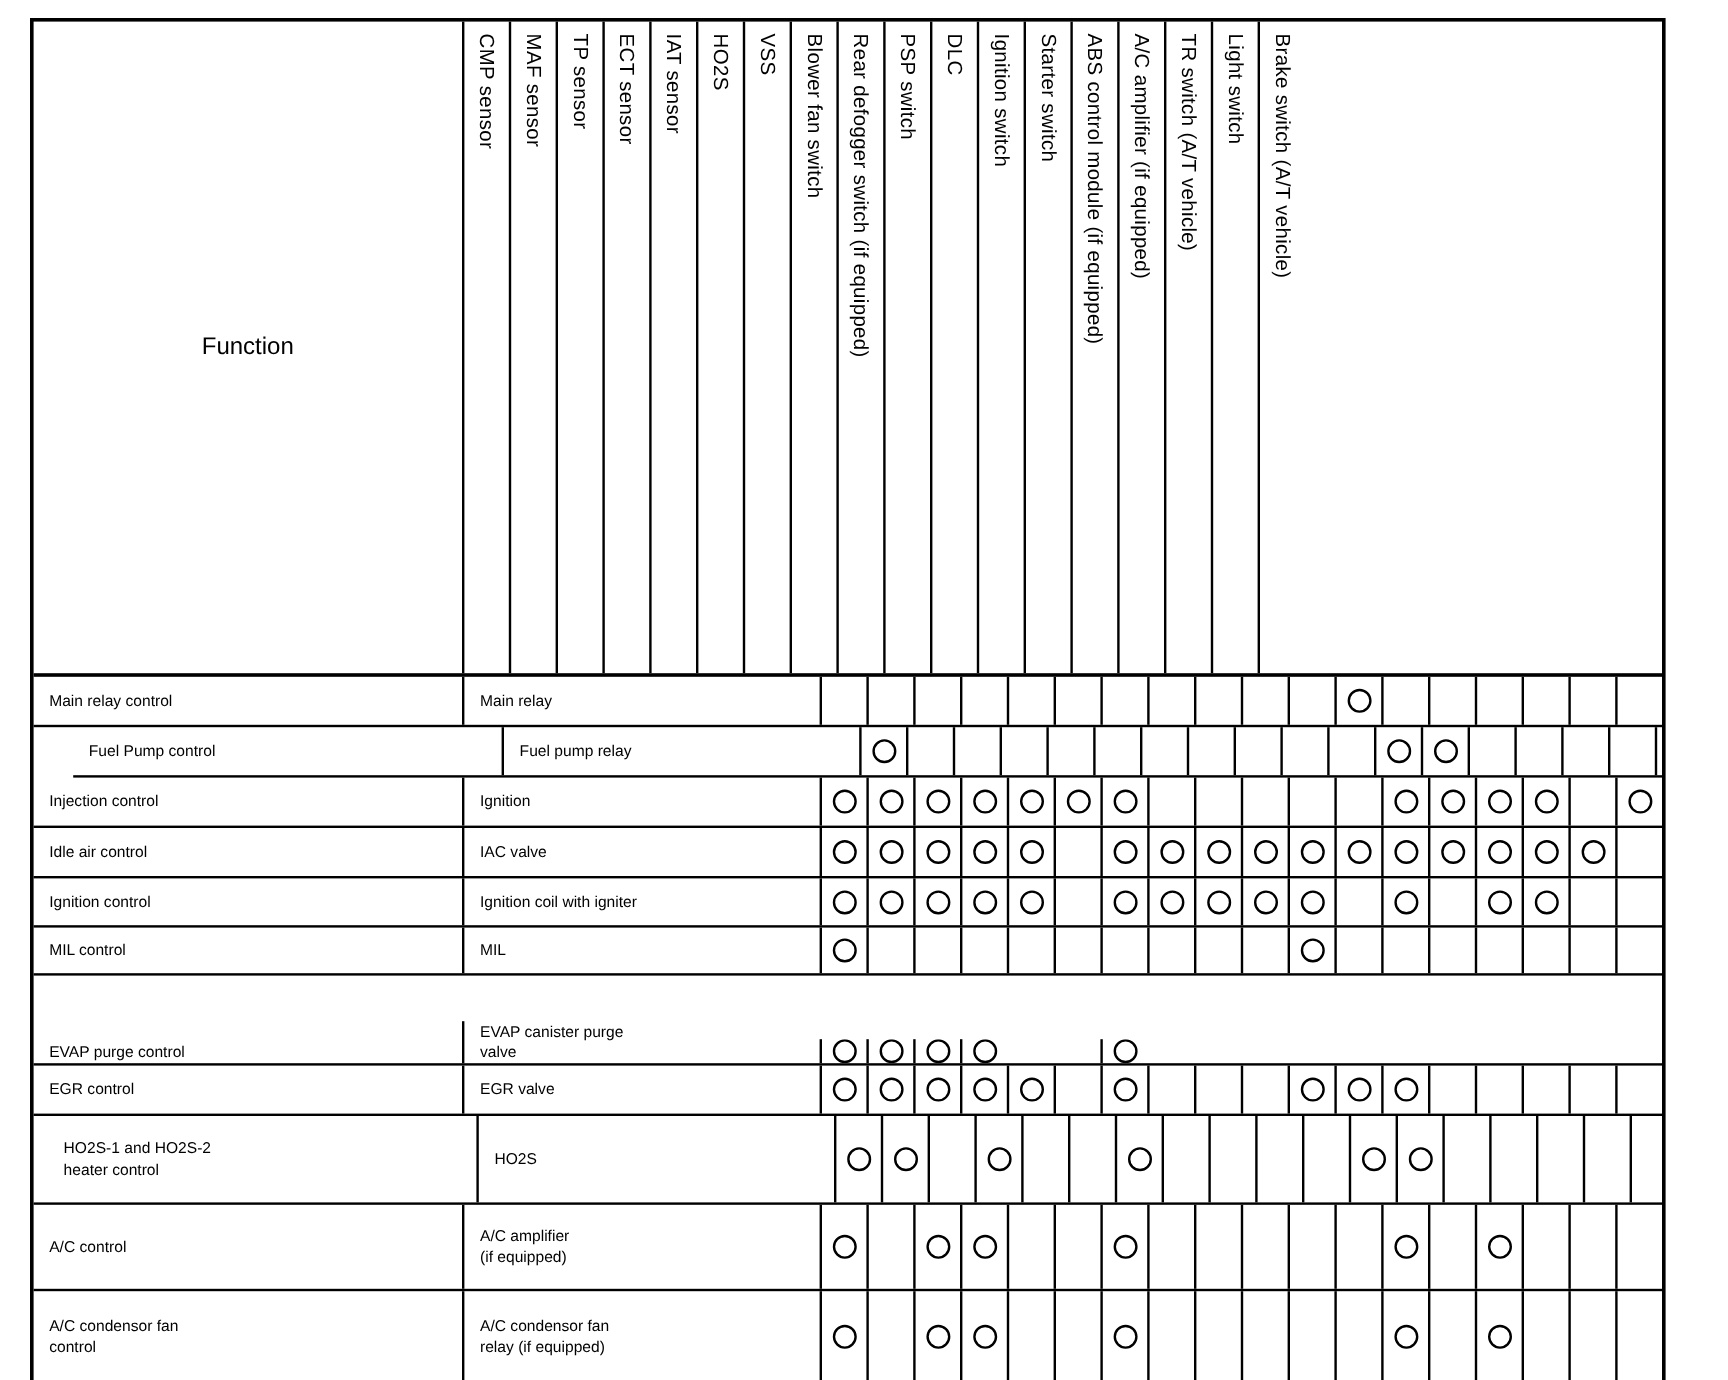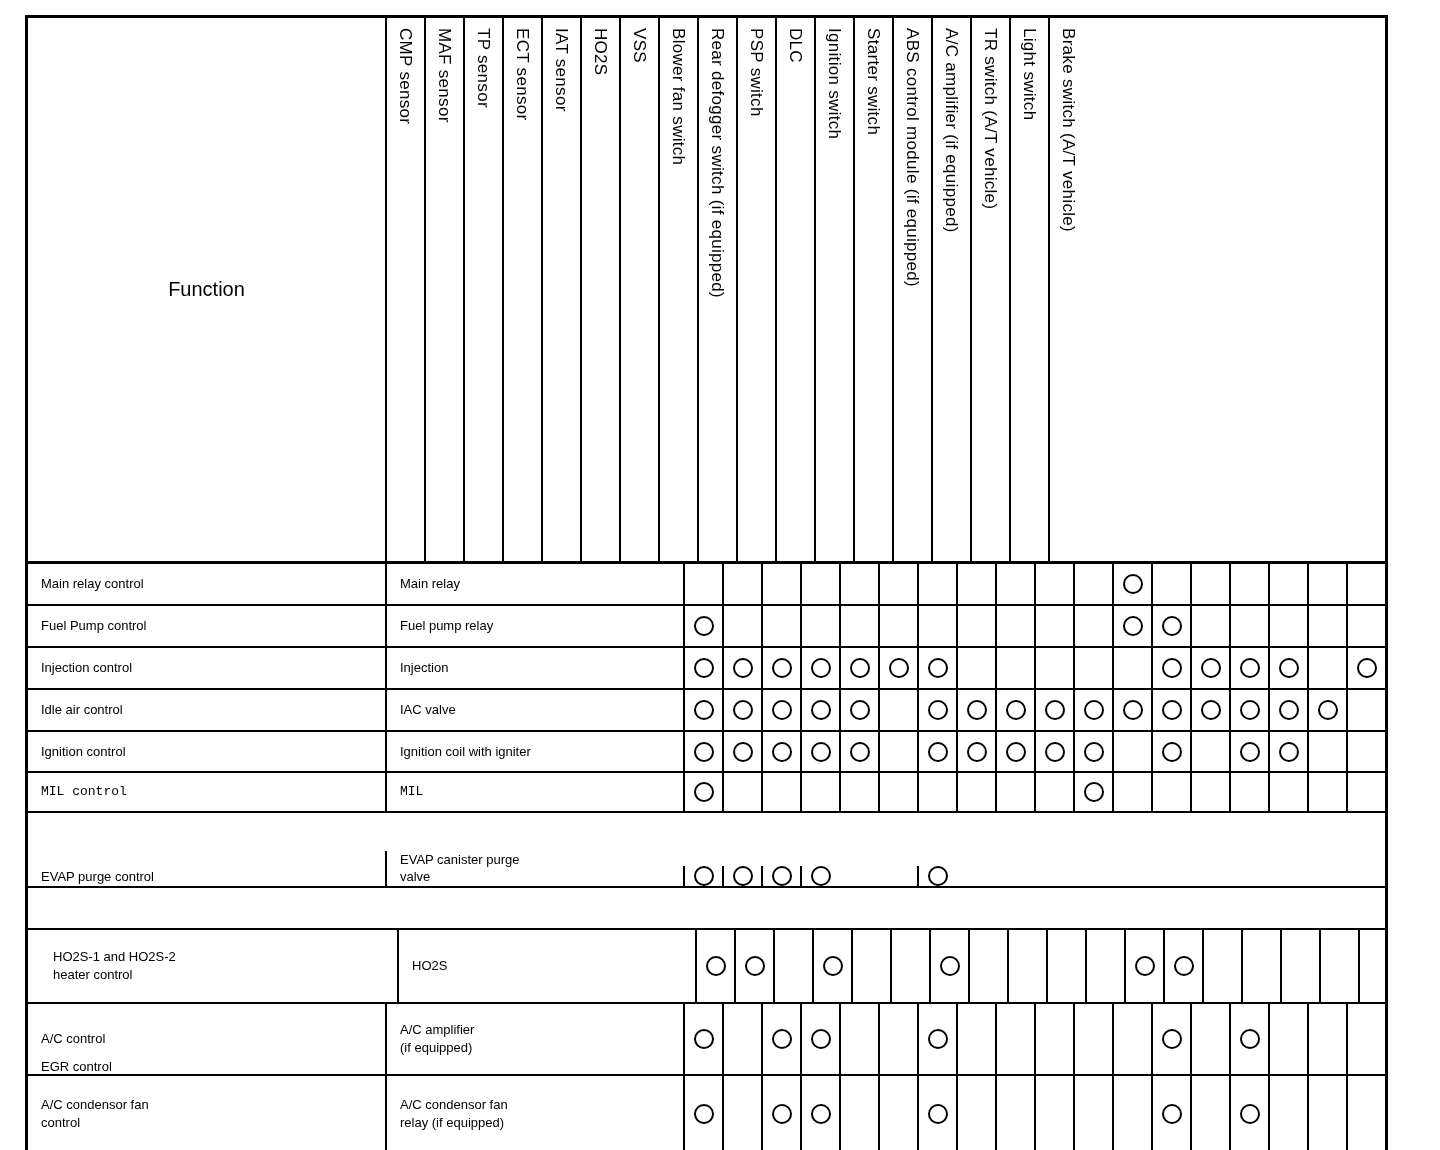--- a/index.html
+++ b/index.html
@@ -185,21 +185,21 @@
           <div class="cell mcell">
             <span class="circle"></span>
           </div>
           <div class="cell mcell"></div>
           <div class="cell mcell"></div>
           <div class="cell mcell"></div>
           <div class="cell mcell"></div>
           <div class="cell mcell"></div>
           <div class="cell mcell"></div>
         </div>
-        <div class="brow" style="height: 40px;">
+        <div class="brow" style="height: 40px; margin-left: 33px;">
           <div class="cell fcell body-label">Fuel Pump control</div>
           <div class="cell ocell body-label">Fuel pump relay</div>
           <div class="cell mcell">
             <span class="circle"></span>
           </div>
           <div class="cell mcell"></div>
           <div class="cell mcell"></div>
           <div class="cell mcell"></div>
           <div class="cell mcell"></div>
           <div class="cell mcell"></div>
@@ -215,21 +215,21 @@
             <span class="circle"></span>
           </div>
           <div class="cell mcell"></div>
           <div class="cell mcell"></div>
           <div class="cell mcell"></div>
           <div class="cell mcell"></div>
           <div class="cell mcell"></div>
         </div>
         <div class="brow" style="height: 40px;">
           <div class="cell fcell body-label">Injection control</div>
-          <div class="cell ocell body-label">Injection</div>
+          <div class="cell ocell body-label">Ignition</div>
           <div class="cell mcell">
             <span class="circle"></span>
           </div>
           <div class="cell mcell">
             <span class="circle"></span>
           </div>
           <div class="cell mcell">
             <span class="circle"></span>
           </div>
           <div class="cell mcell">
@@ -361,21 +361,21 @@
           <div class="cell mcell"></div>
           <div class="cell mcell">
             <span class="circle"></span>
           </div>
           <div class="cell mcell">
             <span class="circle"></span>
           </div>
           <div class="cell mcell"></div>
           <div class="cell mcell"></div>
         </div>
-        <div class="brow" style="height: 38px; font-family: Liberation Mono, monospace;">
+        <div class="brow" style="height: 38px;">
           <div class="cell fcell body-label">MIL control</div>
           <div class="cell ocell body-label">MIL</div>
           <div class="cell mcell">
             <span class="circle"></span>
           </div>
           <div class="cell mcell"></div>
           <div class="cell mcell"></div>
           <div class="cell mcell"></div>
           <div class="cell mcell"></div>
           <div class="cell mcell"></div>
@@ -420,21 +420,21 @@
           <div class="cell mcell"></div>
           <div class="cell mcell"></div>
           <div class="cell mcell"></div>
           <div class="cell mcell"></div>
           <div class="cell mcell"></div>
           <div class="cell mcell"></div>
           <div class="cell mcell"></div>
           <div class="cell mcell"></div>
           <div class="cell mcell"></div>
         </div>
-        <div class="brow" style="height: 40px; flex-direction: column;">
+        <div class="brow" style="height: 40px;">
           <div class="cell fcell body-label">EGR control</div>
           <div class="cell ocell body-label">EGR valve</div>
           <div class="cell mcell">
             <span class="circle"></span>
           </div>
           <div class="cell mcell">
             <span class="circle"></span>
           </div>
           <div class="cell mcell">
             <span class="circle"></span>

